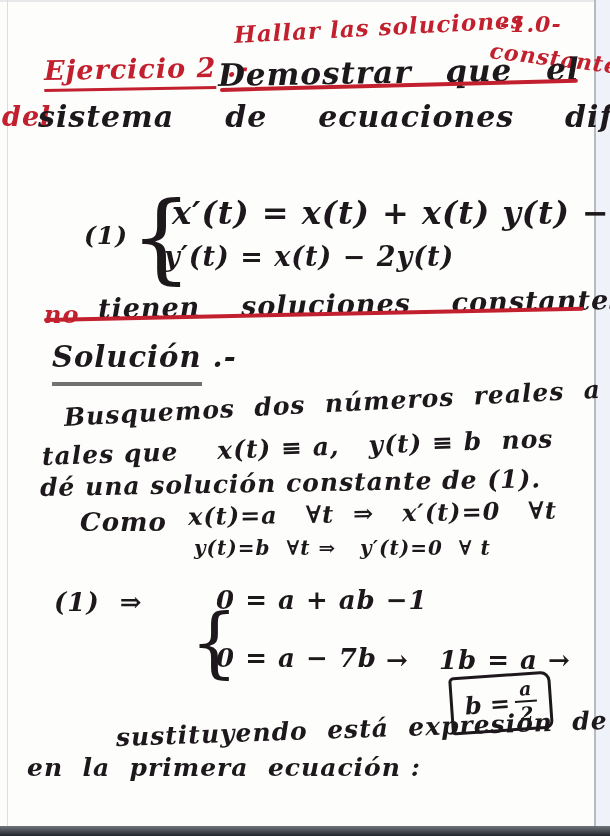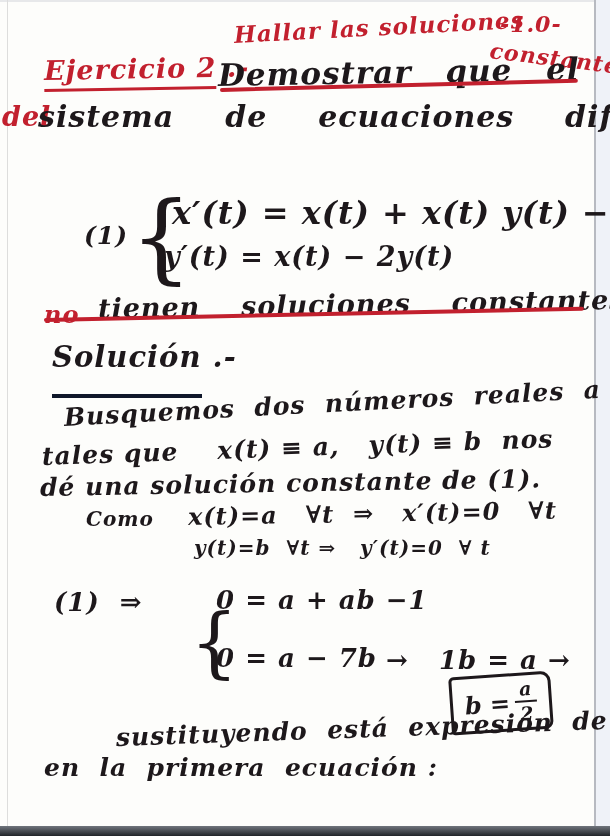--- a/index.html
+++ b/index.html
@@ -29,21 +29,21 @@
     font-weight: bold;
     white-space: pre;
     letter-spacing: 1px;
     line-height: 1.1;
     transform-origin: left center;
   }
   .black { color: #1d181b; }
   .red   { color: #c2202e; }
 
   .underline-red { border-bottom: 3px solid #c2202e; padding-bottom: 3px; }
-  .underline-black { border-bottom: 4px solid #0f172a; padding-bottom: 20px; }
+  .underline-black { border-bottom: 4px solid #737373; padding-bottom: 8px; }
 
   .strike {
     position: absolute;
     height: 4px;
     background: #c2202e;
     border-radius: 3px;
     transform-origin: left center;
   }
 
   .brace {
@@ -113,34 +113,34 @@
   <div class="ink red" style="left:44px; top:302px; font-size:24px;">no</div>
   <div class="ink black" style="left:98px; top:294px; font-size:27px; word-spacing:10px; transform:rotate(-1deg);">tienen  soluciones  constantes.</div>
   <div class="strike" style="left:44px; top:318px; width:540px; transform:rotate(-1.2deg);"></div>
 
   <div class="ink black" style="left:52px; top:342px; font-size:29px;"><span class="underline-black">Solución</span><span> .-</span></div>
 
   <div class="ink black" style="left:64px; top:404px; font-size:25px; transform:rotate(-3deg);">Busquemos  dos  números  reales  a y b</div>
   <div class="ink black" style="left:42px; top:443px; font-size:25px; transform:rotate(-2deg);">tales que    x(t) ≡ a,   y(t) ≡ b  nos</div>
   <div class="ink black" style="left:40px; top:474px; font-size:25px; transform:rotate(-1deg);">dé una solución constante de (1).</div>
 
-  <div class="ink black" style="left:86px; top:508px; font-size:20px;">Como</div>
+  <div class="ink black" style="left:80px; top:508px; font-size:26px;">Como</div>
   <div class="ink black" style="left:188px; top:504px; font-size:24px; transform:rotate(-1deg);">x(t)=a   ∀t  ⇒   x′(t)=0   ∀t</div>
   <div class="ink black" style="left:194px; top:537px; font-size:20px;">y(t)=b  ∀t ⇒   y′(t)=0  ∀ t</div>
 
   <div class="ink black" style="left:54px; top:588px; font-size:26px;">(1)  ⇒</div>
   <div class="brace" style="left:190px; top:604px; font-size:76px;">{</div>
   <div class="ink black" style="left:216px; top:586px; font-size:26px;">0 = a + ab −1</div>
   <div class="ink black" style="left:216px; top:644px; font-size:26px;">0 = a − 7b</div>
   <div class="ink black" style="left:386px; top:646px; font-size:26px;">→   1b = a →</div>
 
   <div class="resultbox">
     <span class="lhs">b =</span>
     <span class="frac">
       <span class="num">a</span>
       <span class="den">2</span>
     </span>
   </div>
 
   <div class="ink black" style="left:116px; top:724px; font-size:25px; transform:rotate(-2deg);">sustituyendo  está  expresión  de  b</div>
-  <div class="ink black" style="left:44px; top:754px; font-size:25px;font-style:italic;">en  la  primera  ecuación :</div>
+  <div class="ink black" style="left:27px; top:754px; font-size:25px;font-style:italic;">en  la  primera  ecuación :</div>
 
 </div>
 
 </body></html>

